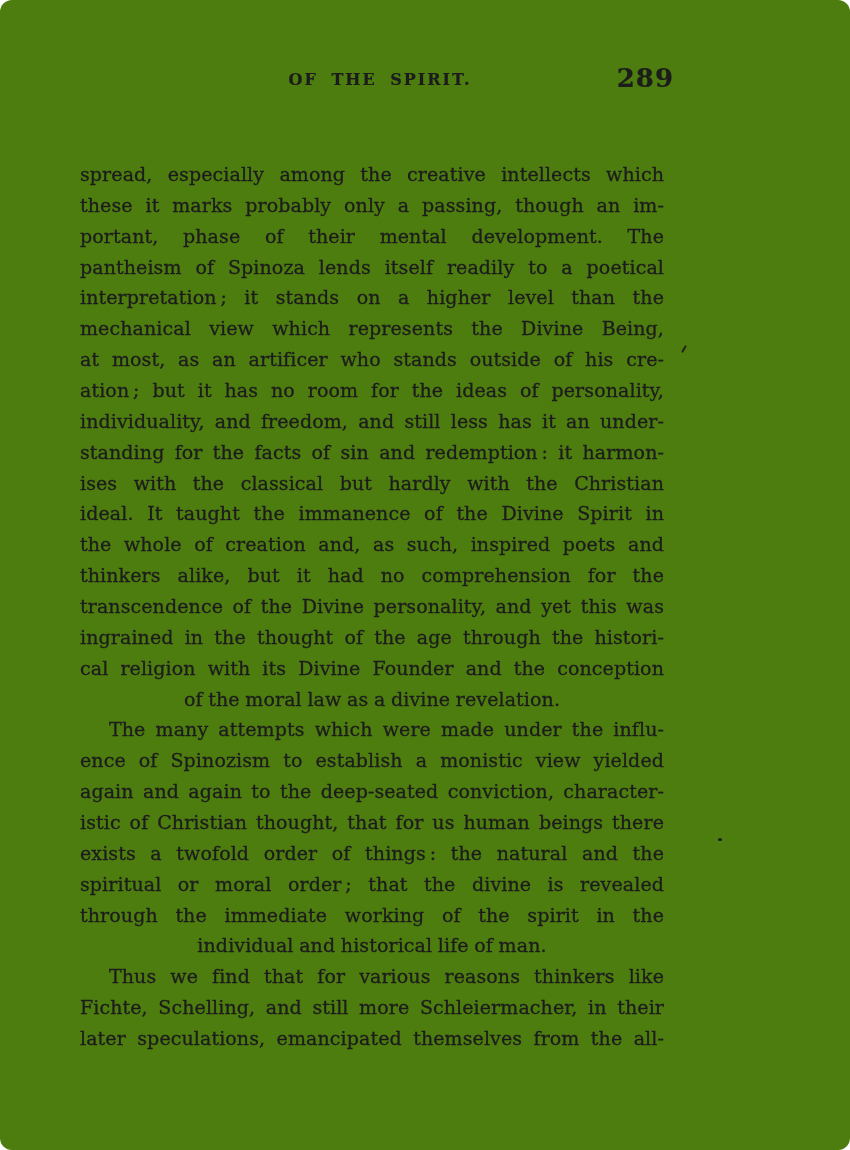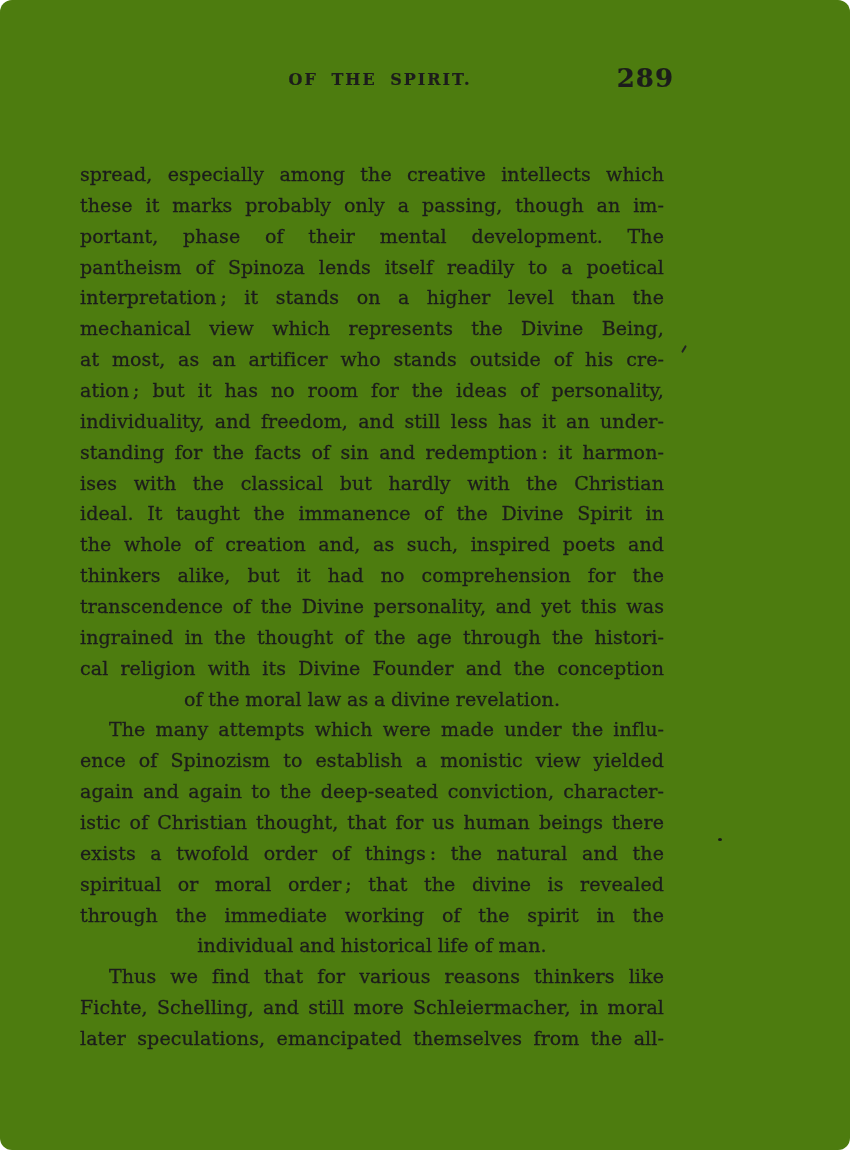--- a/index.html
+++ b/index.html
@@ -120,20 +120,20 @@
       <div class="line">of the moral law as a divine revelation.</div>
       <div class="line j indent">The many attempts which were made under the influ-</div>
       <div class="line j">ence of Spinozism to establish a monistic view yielded</div>
       <div class="line j">again and again to the deep-seated conviction, character-</div>
       <div class="line j">istic of Christian thought, that for us human beings there</div>
       <div class="line j">exists a twofold order of things : the natural and the</div>
       <div class="line j">spiritual or moral order ; that the divine is revealed</div>
       <div class="line j">through the immediate working of the spirit in the</div>
       <div class="line">individual and historical life of man.</div>
       <div class="line j indent">Thus we find that for various reasons thinkers like</div>
-      <div class="line j">Fichte, Schelling, and still more Schleiermacher, in moral</div>
+      <div class="line j">Fichte, Schelling, and still more Schleiermacher, in their</div>
       <div class="line j">later speculations, emancipated themselves from the all-</div>
     </div>
 
   <div class="ink-tick"></div>
   <div class="ink-dot"></div>
 
 </div>
 
 </body></html>

